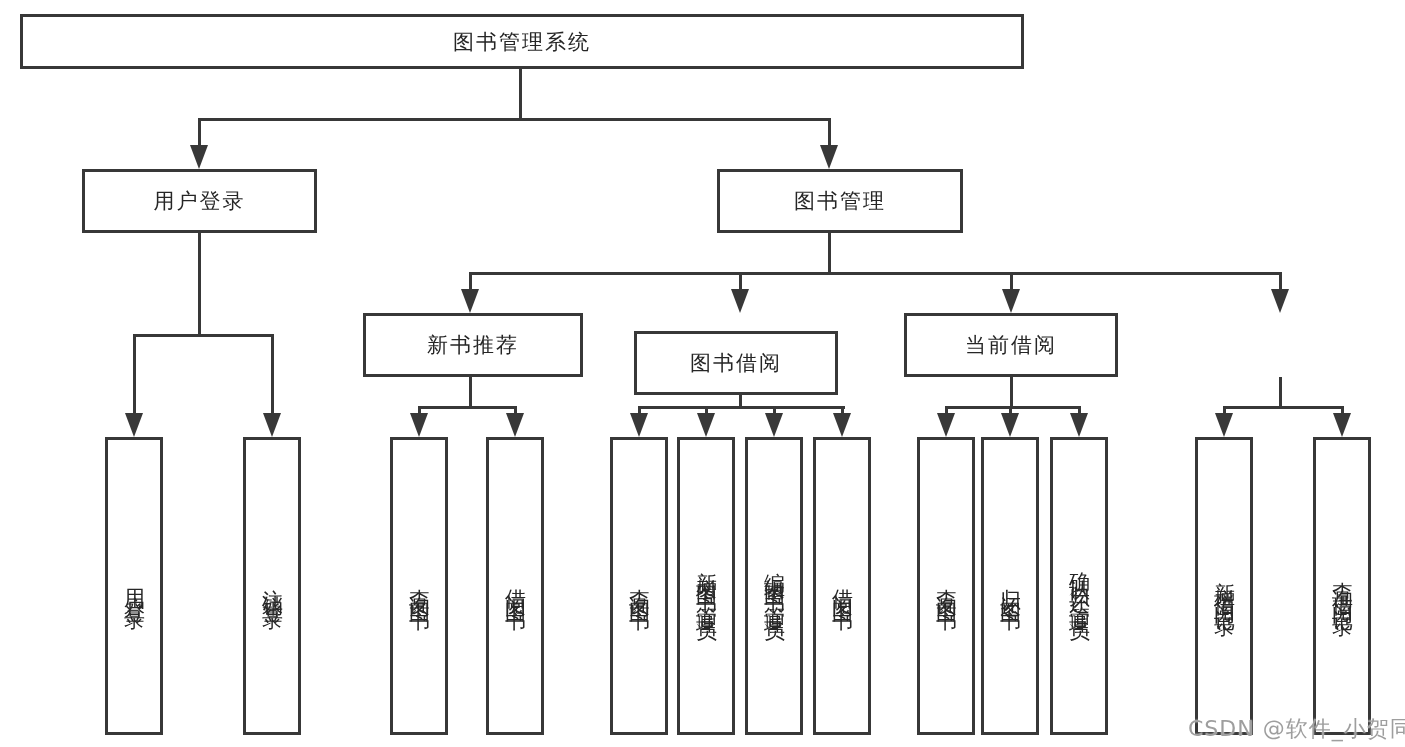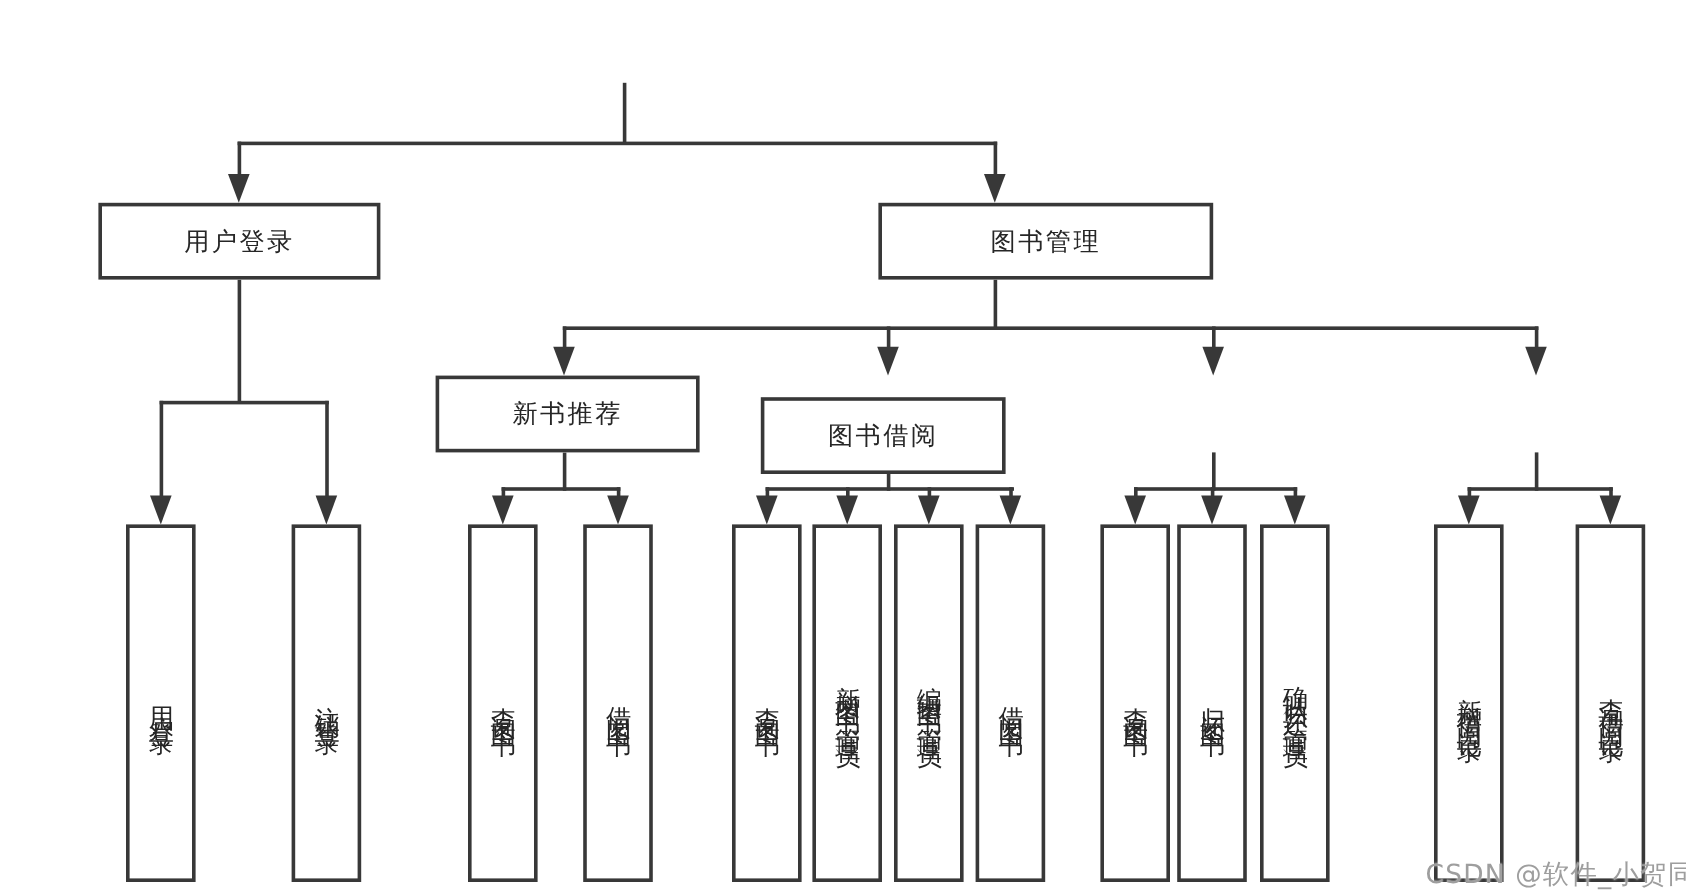--- a/index.html
+++ b/index.html
@@ -83,33 +83,39 @@
       <div class="vline" style="left: 1009px; top: 406px; height: 9px;"></div>
       <div class="tri" style="left: 1001px; top: 413px;"></div>
       <div class="vline" style="left: 1078px; top: 406px; height: 9px;"></div>
       <div class="tri" style="left: 1070px; top: 413px;"></div>
       <div class="vline" style="left: 1223px; top: 406px; height: 9px;"></div>
       <div class="tri" style="left: 1215px; top: 413px;"></div>
       <div class="vline" style="left: 1341px; top: 406px; height: 9px;"></div>
       <div class="tri" style="left: 1333px; top: 413px;"></div>
     </div>
 
+  <div class="box hlabel" style="left:20px;top:14px;width:1004px;height:55px">
+    <span>图书管理系统</span>
+  </div>
 
   <div class="box hlabel" style="left:82px;top:169px;width:235px;height:64px">
     <span>用户登录</span>
   </div>
-  <div class="box hlabel" style="left:732px;top:169px;width:279px;height:64px">
+  <div class="box hlabel" style="left:717px;top:169px;width:246px;height:64px">
     <span>图书管理</span>
   </div>
 
   <div class="box hlabel" style="left:363px;top:313px;width:220px;height:64px">
     <span>新书推荐</span>
   </div>
   <div class="box hlabel" style="left:634px;top:331px;width:204px;height:64px">
     <span>图书借阅</span>
+  </div>
+  <div class="box hlabel" style="left:904px;top:313px;width:214px;height:64px">
+    <span>当前借阅</span>
   </div>
 
   <div class="box leaf" style="left:105px;top:437px;width:58px;height:298px">
     <span>用户登录</span>
   </div>
   <div class="box leaf" style="left:243px;top:437px;width:58px;height:298px">
     <span>注销登录</span>
   </div>
 
   <div class="box leaf" style="left:390px;top:437px;width:58px;height:298px">

